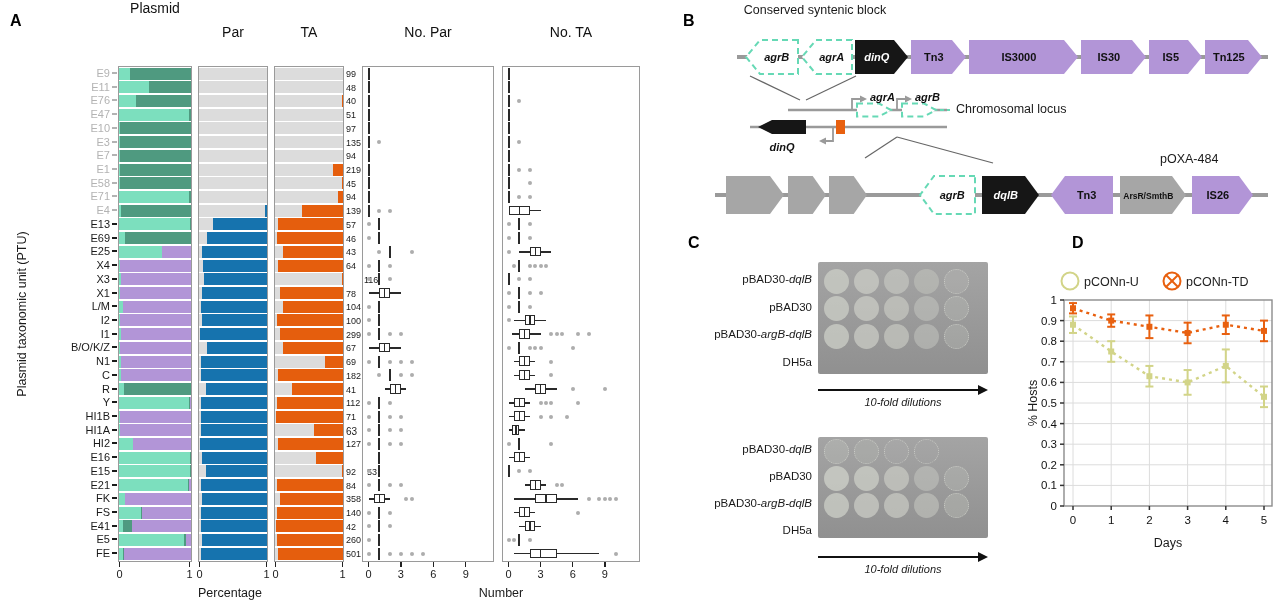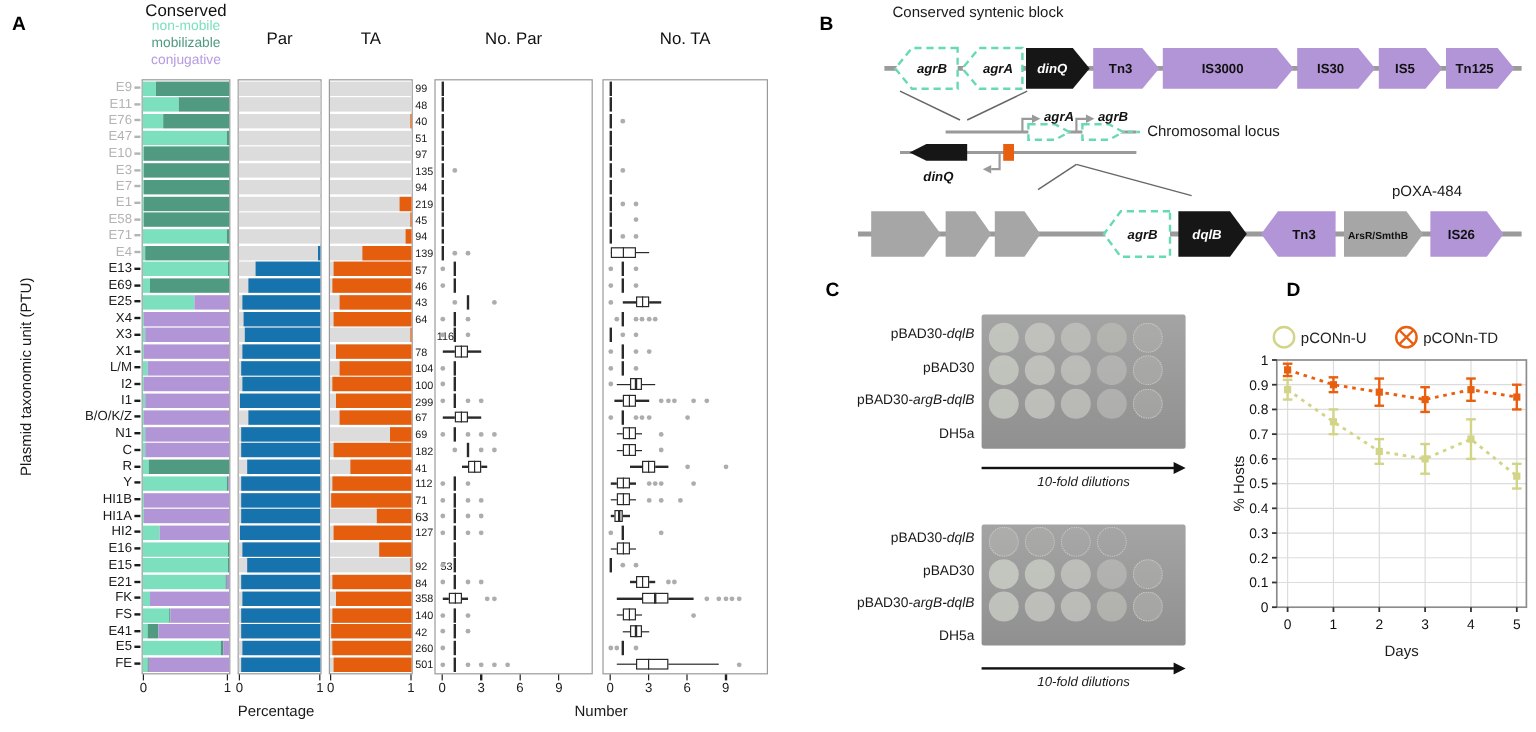--- a/index.html
+++ b/index.html
@@ -17,26 +17,21 @@
 </head>
 <body>
 
 <div id="stage">
 
   <div class="abs ptag" style="left:10px;top:12px">A</div>
   <div class="abs ptag" style="left:683px;top:12px">B</div>
   <div class="abs ptag" style="left:688px;top:234px">C</div>
   <div class="abs ptag" style="left:1072px;top:234px">D</div>
 
-  <div class="abs hdr ctr" style="left:110px;top:0px;width:90px">Conserved</div>
-  <div id="mobLegend" class="abs" style="left:98px;top:15px;width:114px">
-      <div style="text-align: center; font-size: 11.5px; line-height: 14px; color: rgb(124, 223, 190);">non-mobile</div>
-      <div style="text-align: center; font-size: 11.5px; line-height: 14px; color: rgb(79, 154, 128);">mobilizable</div>
-      <div style="text-align: center; font-size: 11.5px; line-height: 14px; color: rgb(184, 155, 224);">conjugative</div>
-    </div>
+  <div class="abs hdr ctr" style="left:110px;top:0px;width:90px">Plasmid</div>
   <div class="abs hdr ctr" style="left:198px;top:24px;width:70px">Par</div>
   <div class="abs hdr ctr" style="left:274px;top:24px;width:70px">TA</div>
   <div class="abs hdr ctr" style="left:362px;top:24px;width:132px">No. Par</div>
   <div class="abs hdr ctr" style="left:502px;top:24px;width:138px">No. TA</div>
   <div class="abs vlab ctr" style="left:-78px;top:307px;width:200px;font-size:12.5px">Plasmid taxonomic unit (PTU)</div>
   <div class="abs ctr" style="left:150px;top:586px;width:160px;font-size:12.5px">Percentage</div>
   <div class="abs ctr" style="left:421px;top:586px;width:160px;font-size:12.5px">Number</div>
 
   <div class="abs ctr" style="left:725px;top:3px;width:180px;font-size:12.5px">Conserved syntenic block</div>
   <div class="abs" style="left:956px;top:102px;font-size:12.5px">Chromosomal locus</div>

